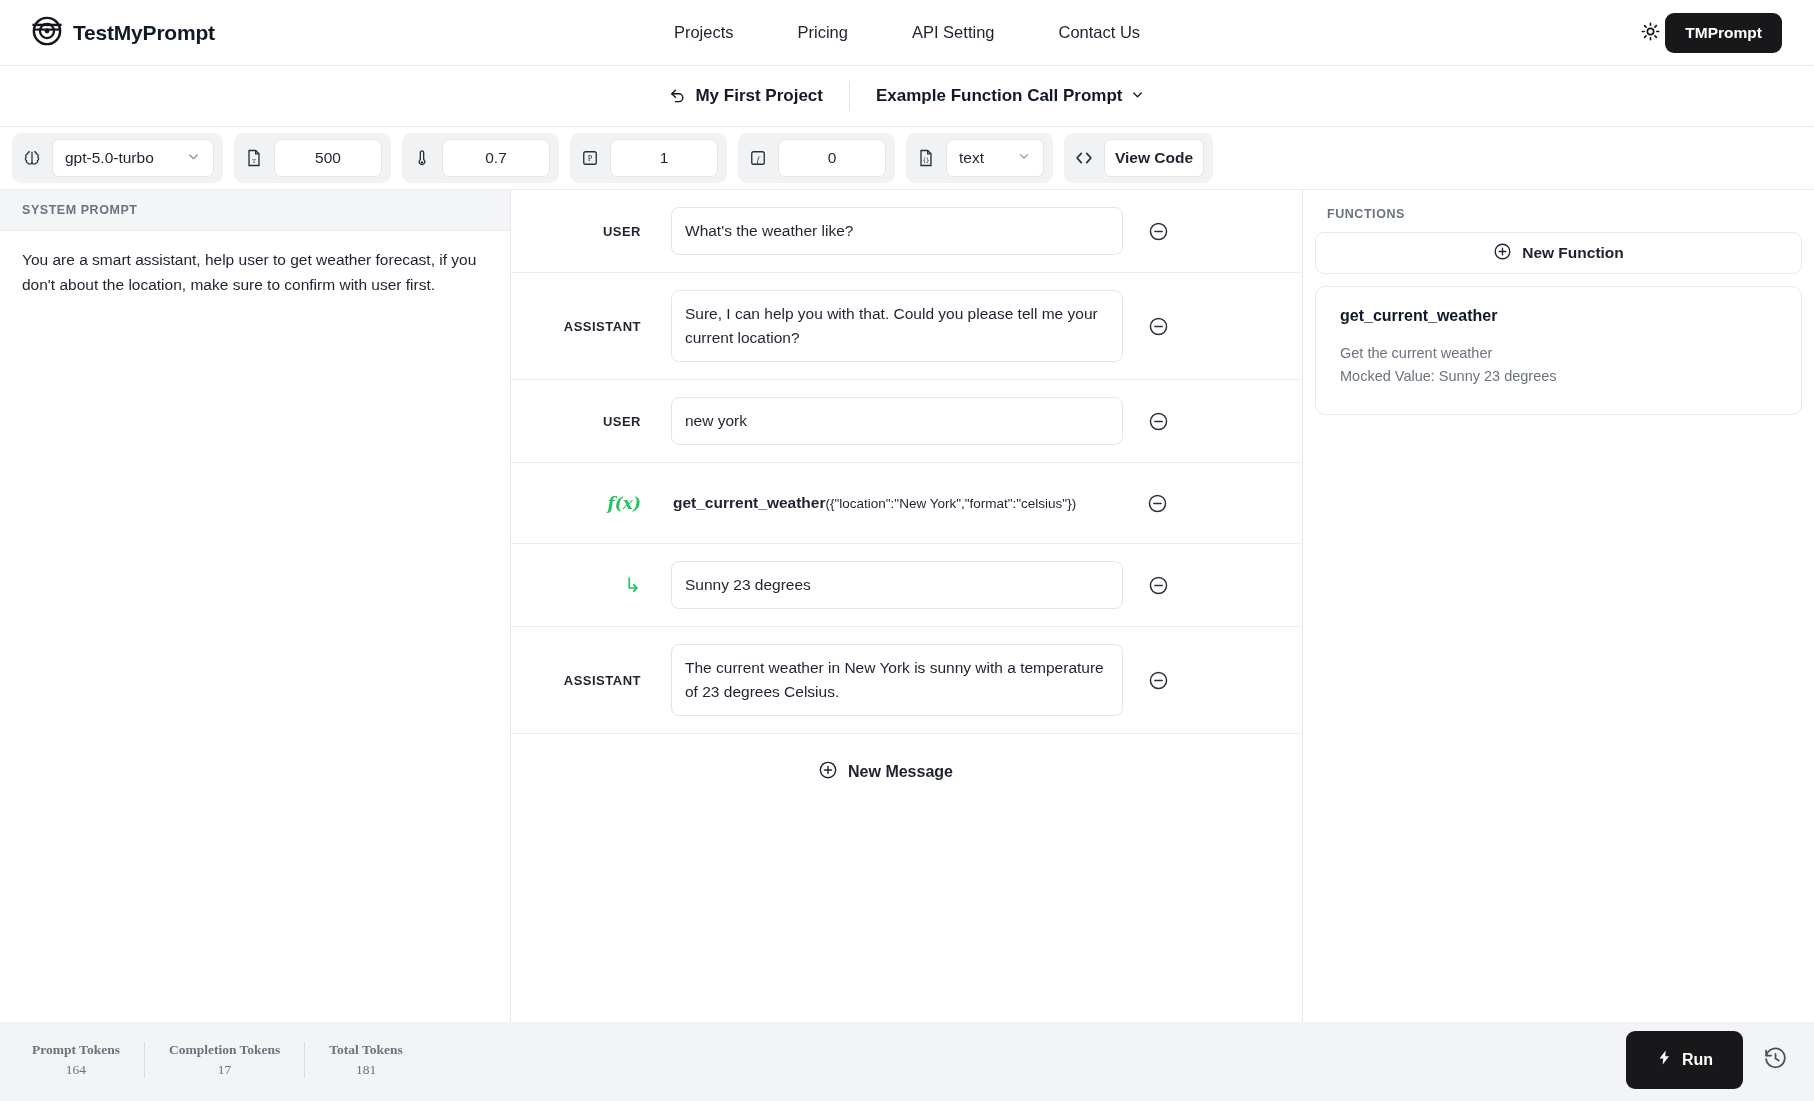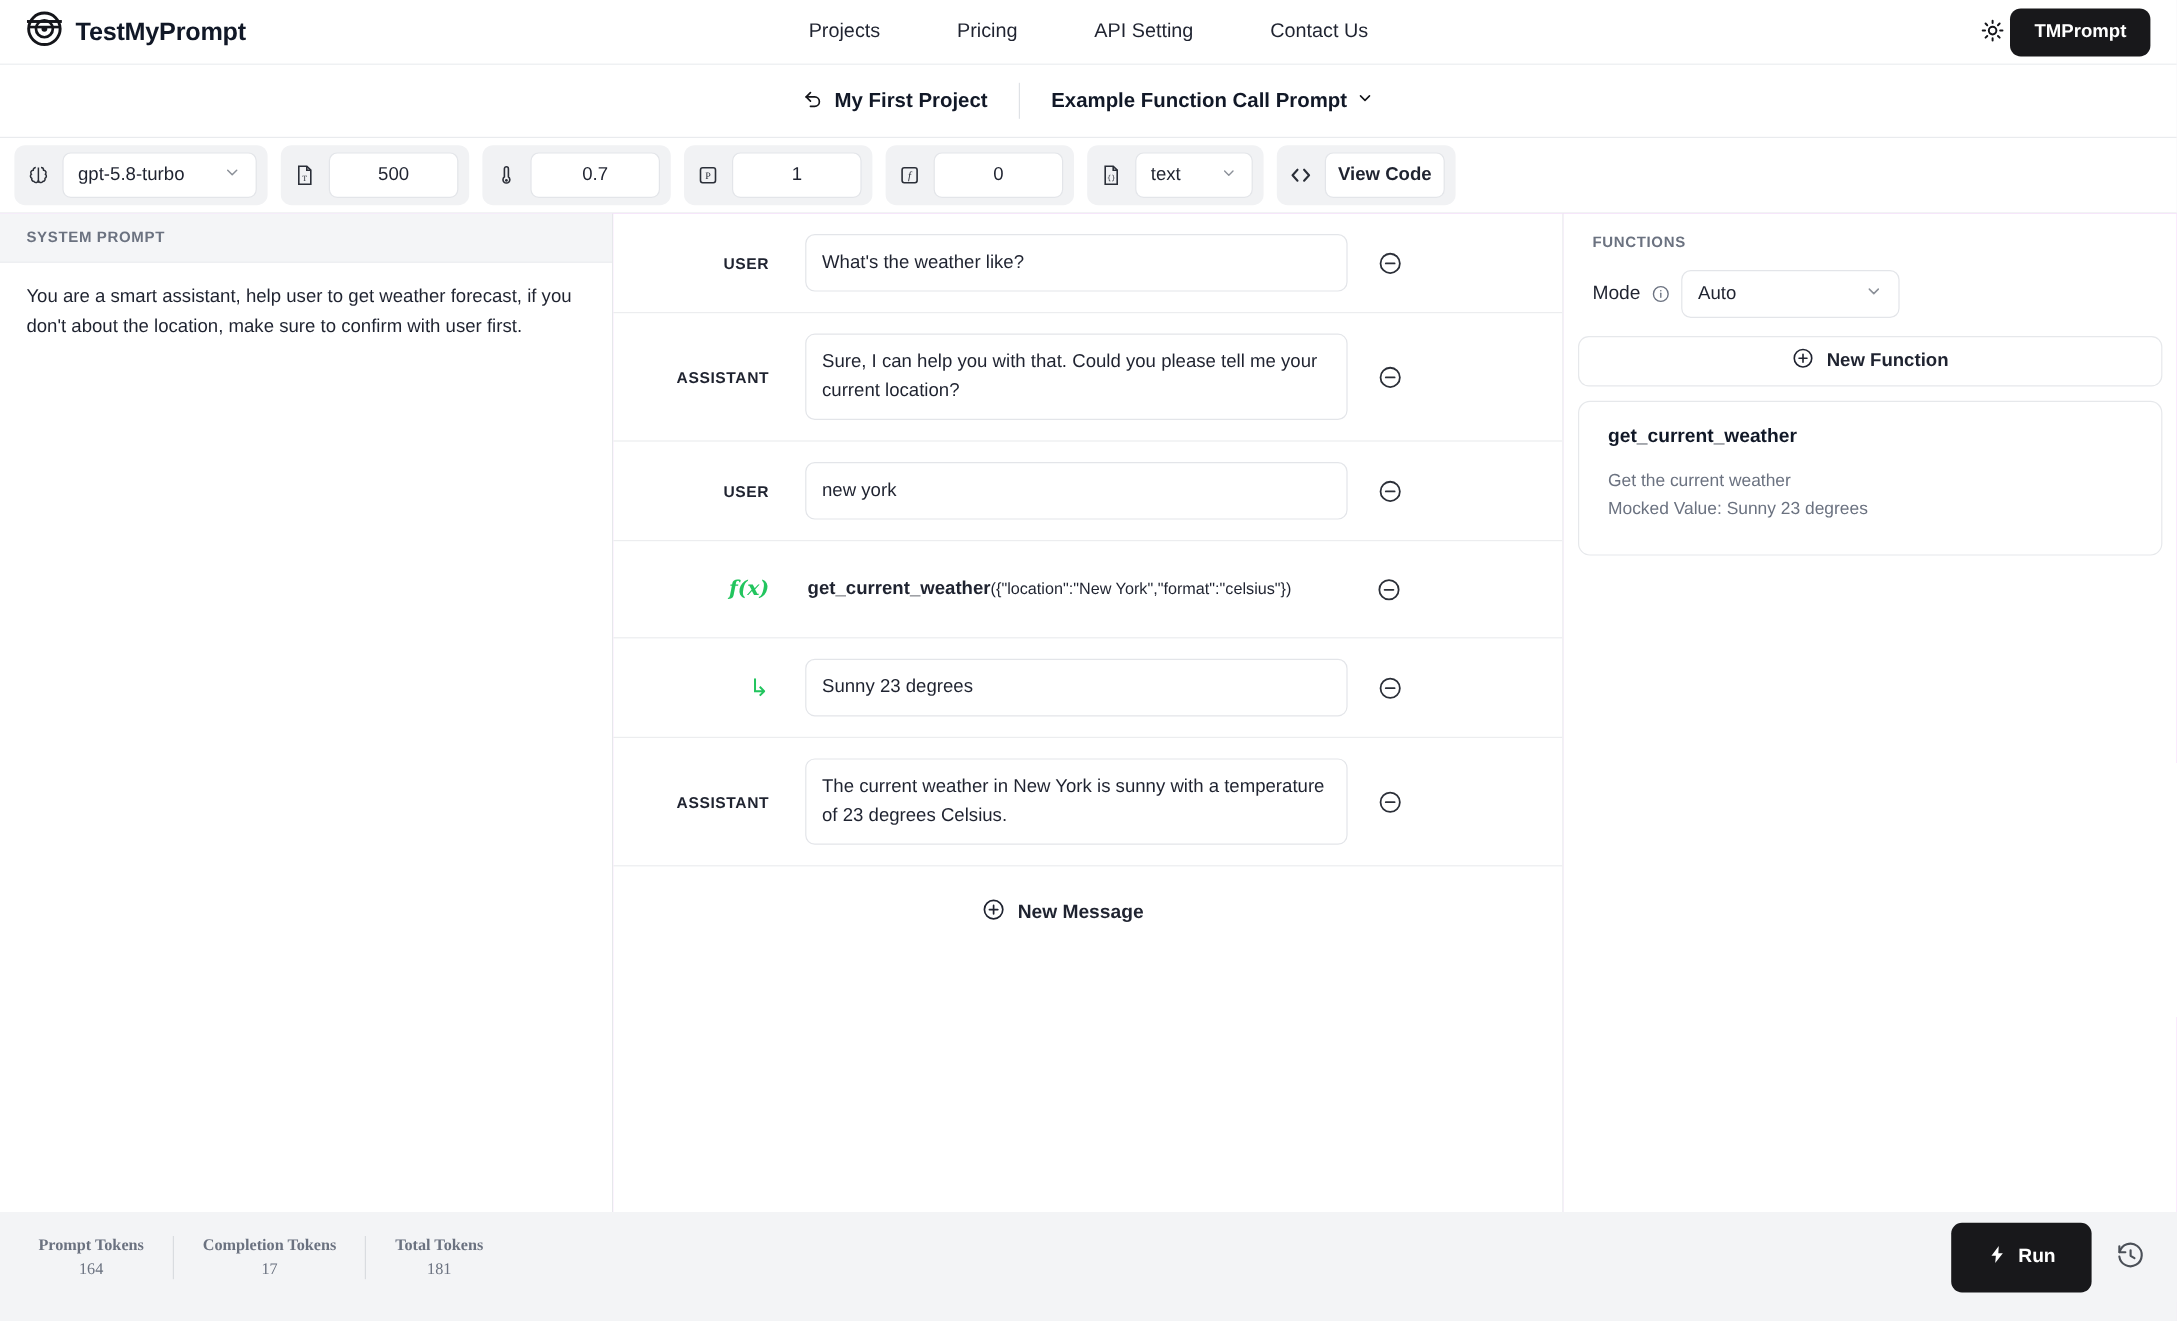--- a/index.html
+++ b/index.html
@@ -6,23 +6,23 @@
   html, body {
     width: 1814px; height: 1101px;
     background: #f3f4f6;
     font-family: "Liberation Sans", sans-serif;
     color: #111827;
     overflow: hidden;
   }
 
   
   .topbar {
-    height: 54px; background: #ffffff;
+    height: 66px; background: #ffffff;
     display: flex; align-items: center;
-    padding: 0 22px;
+    padding: 0 32px;
     border-bottom: 1px solid #eceef1;
     position: relative;
   }
   .brand { display: flex; align-items: center; gap: 11px; }
   .brand-name { font-size: 21px; font-weight: 700; letter-spacing: -0.2px; }
   .nav {
     position: absolute; left: 50%; transform: translateX(-50%);
     display: flex; align-items: center; gap: 64px;
   }
   .nav-link {
@@ -304,21 +304,21 @@
 
   <div class="tool-group">
     <span class="tool-icon">
       <svg width="20" height="20" viewBox="0 0 24 24" fill="none" stroke="#2b2f38" stroke-width="1.5">
         <path d="M12 4.4v15.2"></path>
         <path d="M9.4 4.4a2.6 2.6 0 0 0-2.6 2.6 2.4 2.4 0 0 0-1.8 4 2.5 2.5 0 0 0 .4 4.2 2.5 2.5 0 0 0 2.3 3.2 2.4 2.4 0 0 0 4.3-1.4"></path>
         <path d="M14.6 4.4a2.6 2.6 0 0 1 2.6 2.6 2.4 2.4 0 0 1 1.8 4 2.5 2.5 0 0 1-.4 4.2 2.5 2.5 0 0 1-2.3 3.2 2.4 2.4 0 0 1-4.3-1.4"></path>
       </svg>
     </span>
     <div class="tool-field model">
-      <span>gpt-5.8-turbo</span>
+      <span>gpt-5.0-turbo</span>
       <span class="chev">
         <svg width="15" height="15" viewBox="0 0 24 24" fill="none" stroke="currentColor" stroke-width="2" stroke-linecap="round" stroke-linejoin="round">
             <path d="M6 9.5l6 6 6-6"></path>
           </svg>
       </span>
     </div>
   </div>
 
   <div class="tool-group">
     <span class="tool-icon">
@@ -482,38 +482,20 @@
             <path d="M12 7.8v8.4M7.8 12h8.4" stroke-linecap="round"></path>
           </svg>
       </span>
       <span>New Message</span>
     </div>
   </div>
 
   <div class="fn-col">
     <div class="fn-head">FUNCTIONS</div>
 
-    <div class="fn-mode">
-      <span class="fn-mode-label">Mode</span>
-      <span class="info-icon">
-        <svg width="16" height="16" viewBox="0 0 24 24" fill="none" stroke="currentColor" stroke-width="1.7">
-            <circle cx="12" cy="12" r="9.2"></circle>
-            <path d="M12 11v5.2" stroke-linecap="round"></path>
-            <circle cx="12" cy="7.9" r="1" fill="currentColor" stroke="none"></circle>
-          </svg>
-      </span>
-      <div class="fn-select">
-        <span>Auto</span>
-        <span class="chev">
-          <svg width="15" height="15" viewBox="0 0 24 24" fill="none" stroke="currentColor" stroke-width="2" stroke-linecap="round" stroke-linejoin="round">
-              <path d="M6 9.5l6 6 6-6"></path>
-            </svg>
-        </span>
-      </div>
-    </div>
 
     <div class="fn-new">
       <span>
         <svg width="19" height="19" viewBox="0 0 24 24" fill="none" stroke="currentColor" stroke-width="1.7">
             <circle cx="12" cy="12" r="9.2"></circle>
             <path d="M12 7.8v8.4M7.8 12h8.4" stroke-linecap="round"></path>
           </svg>
       </span>
       <span>New Function</span>
     </div>

